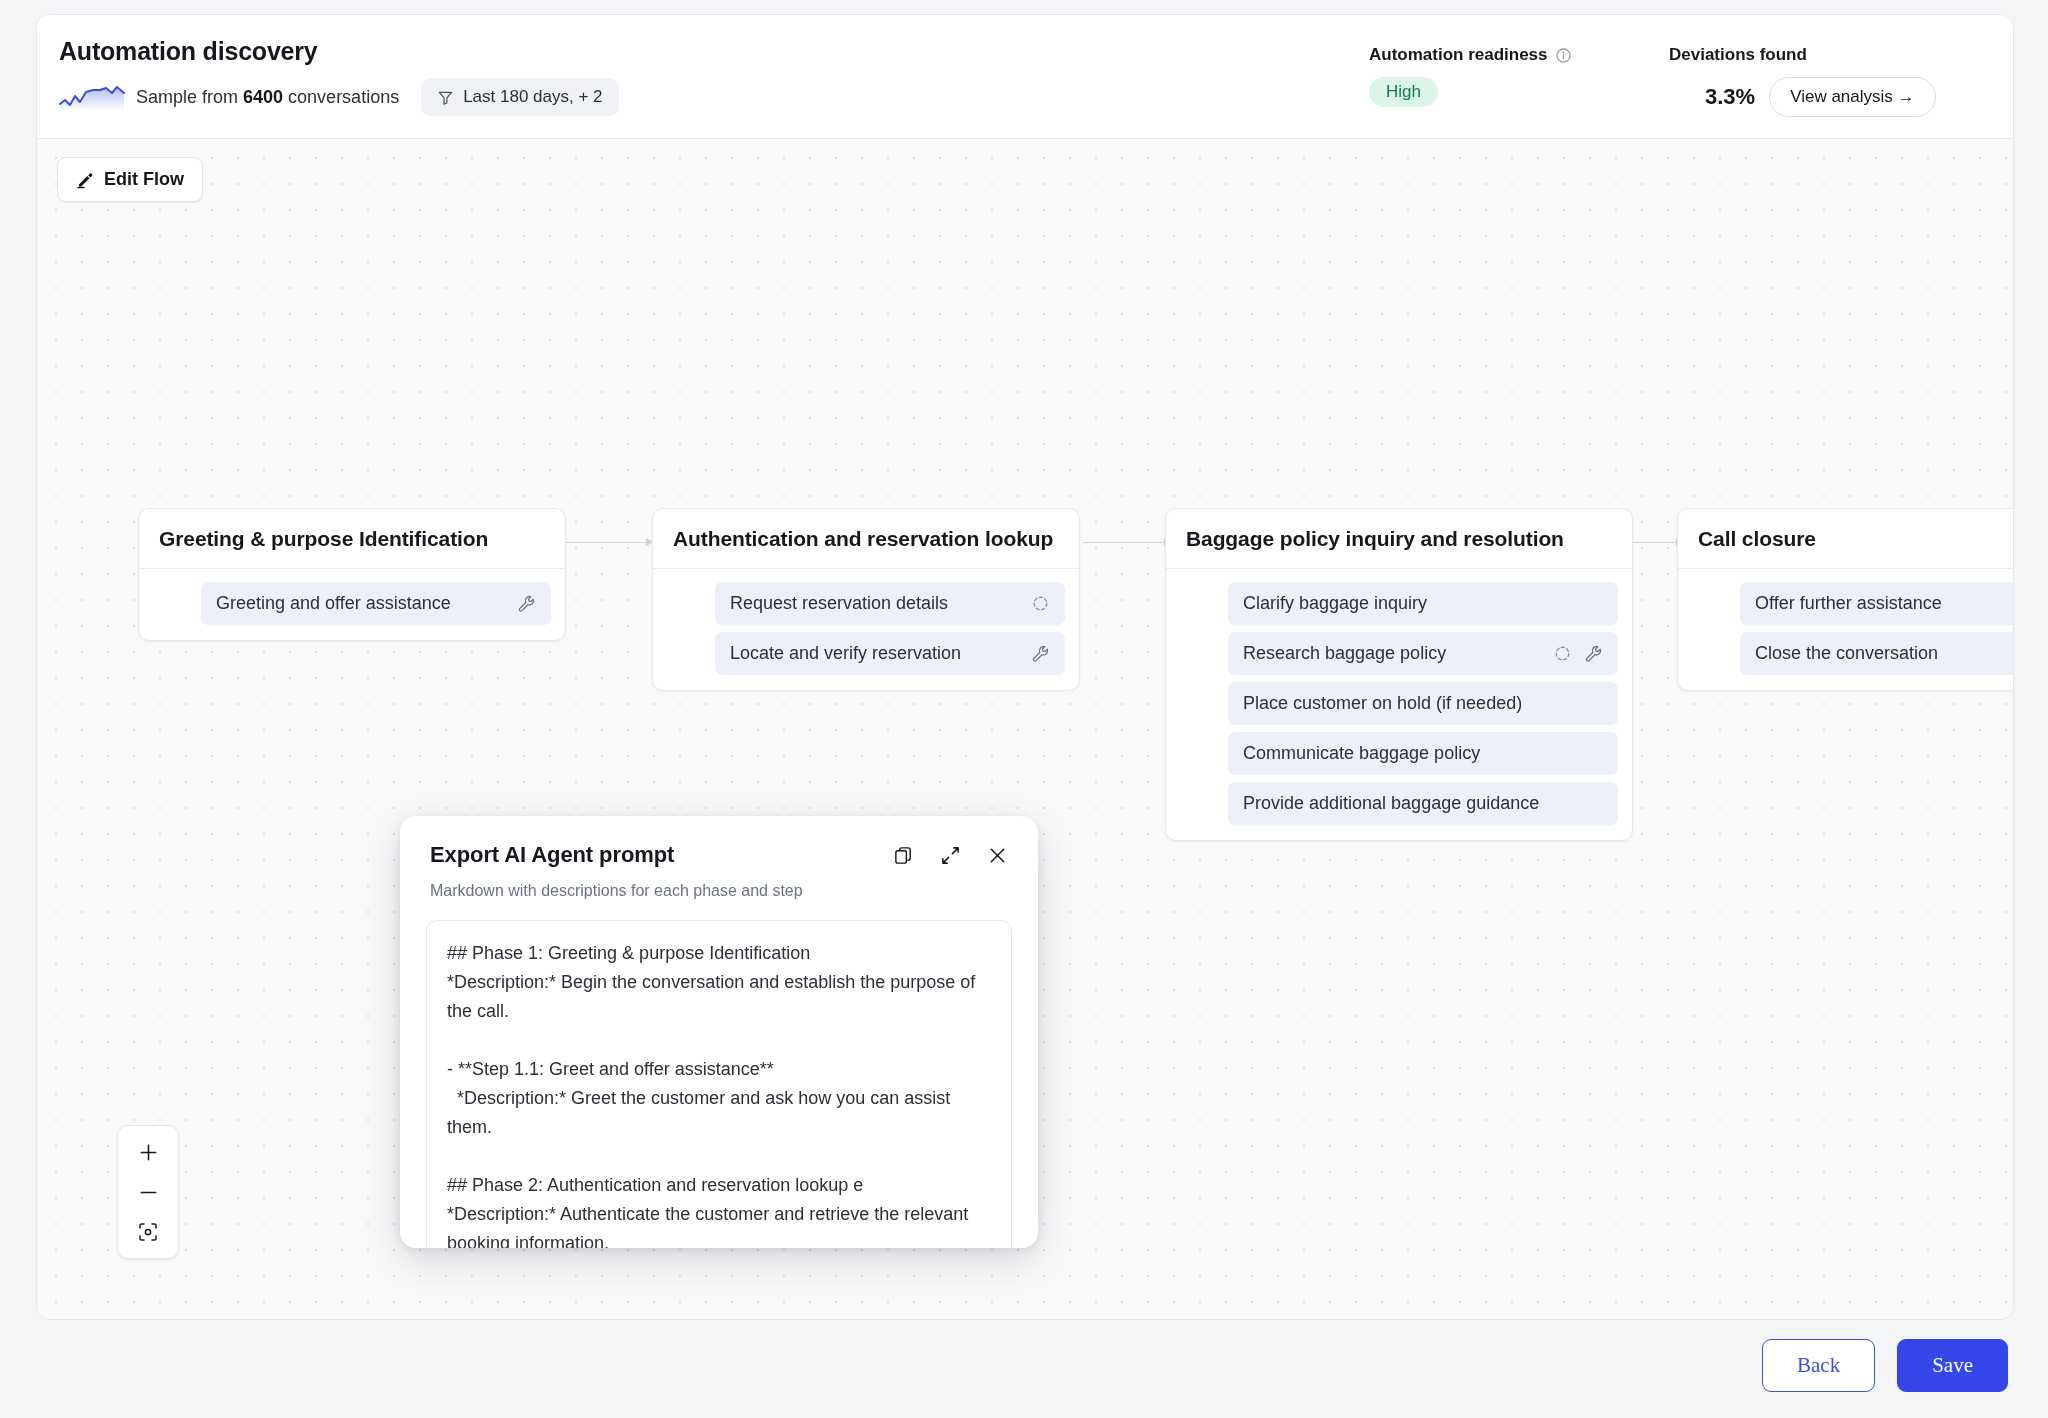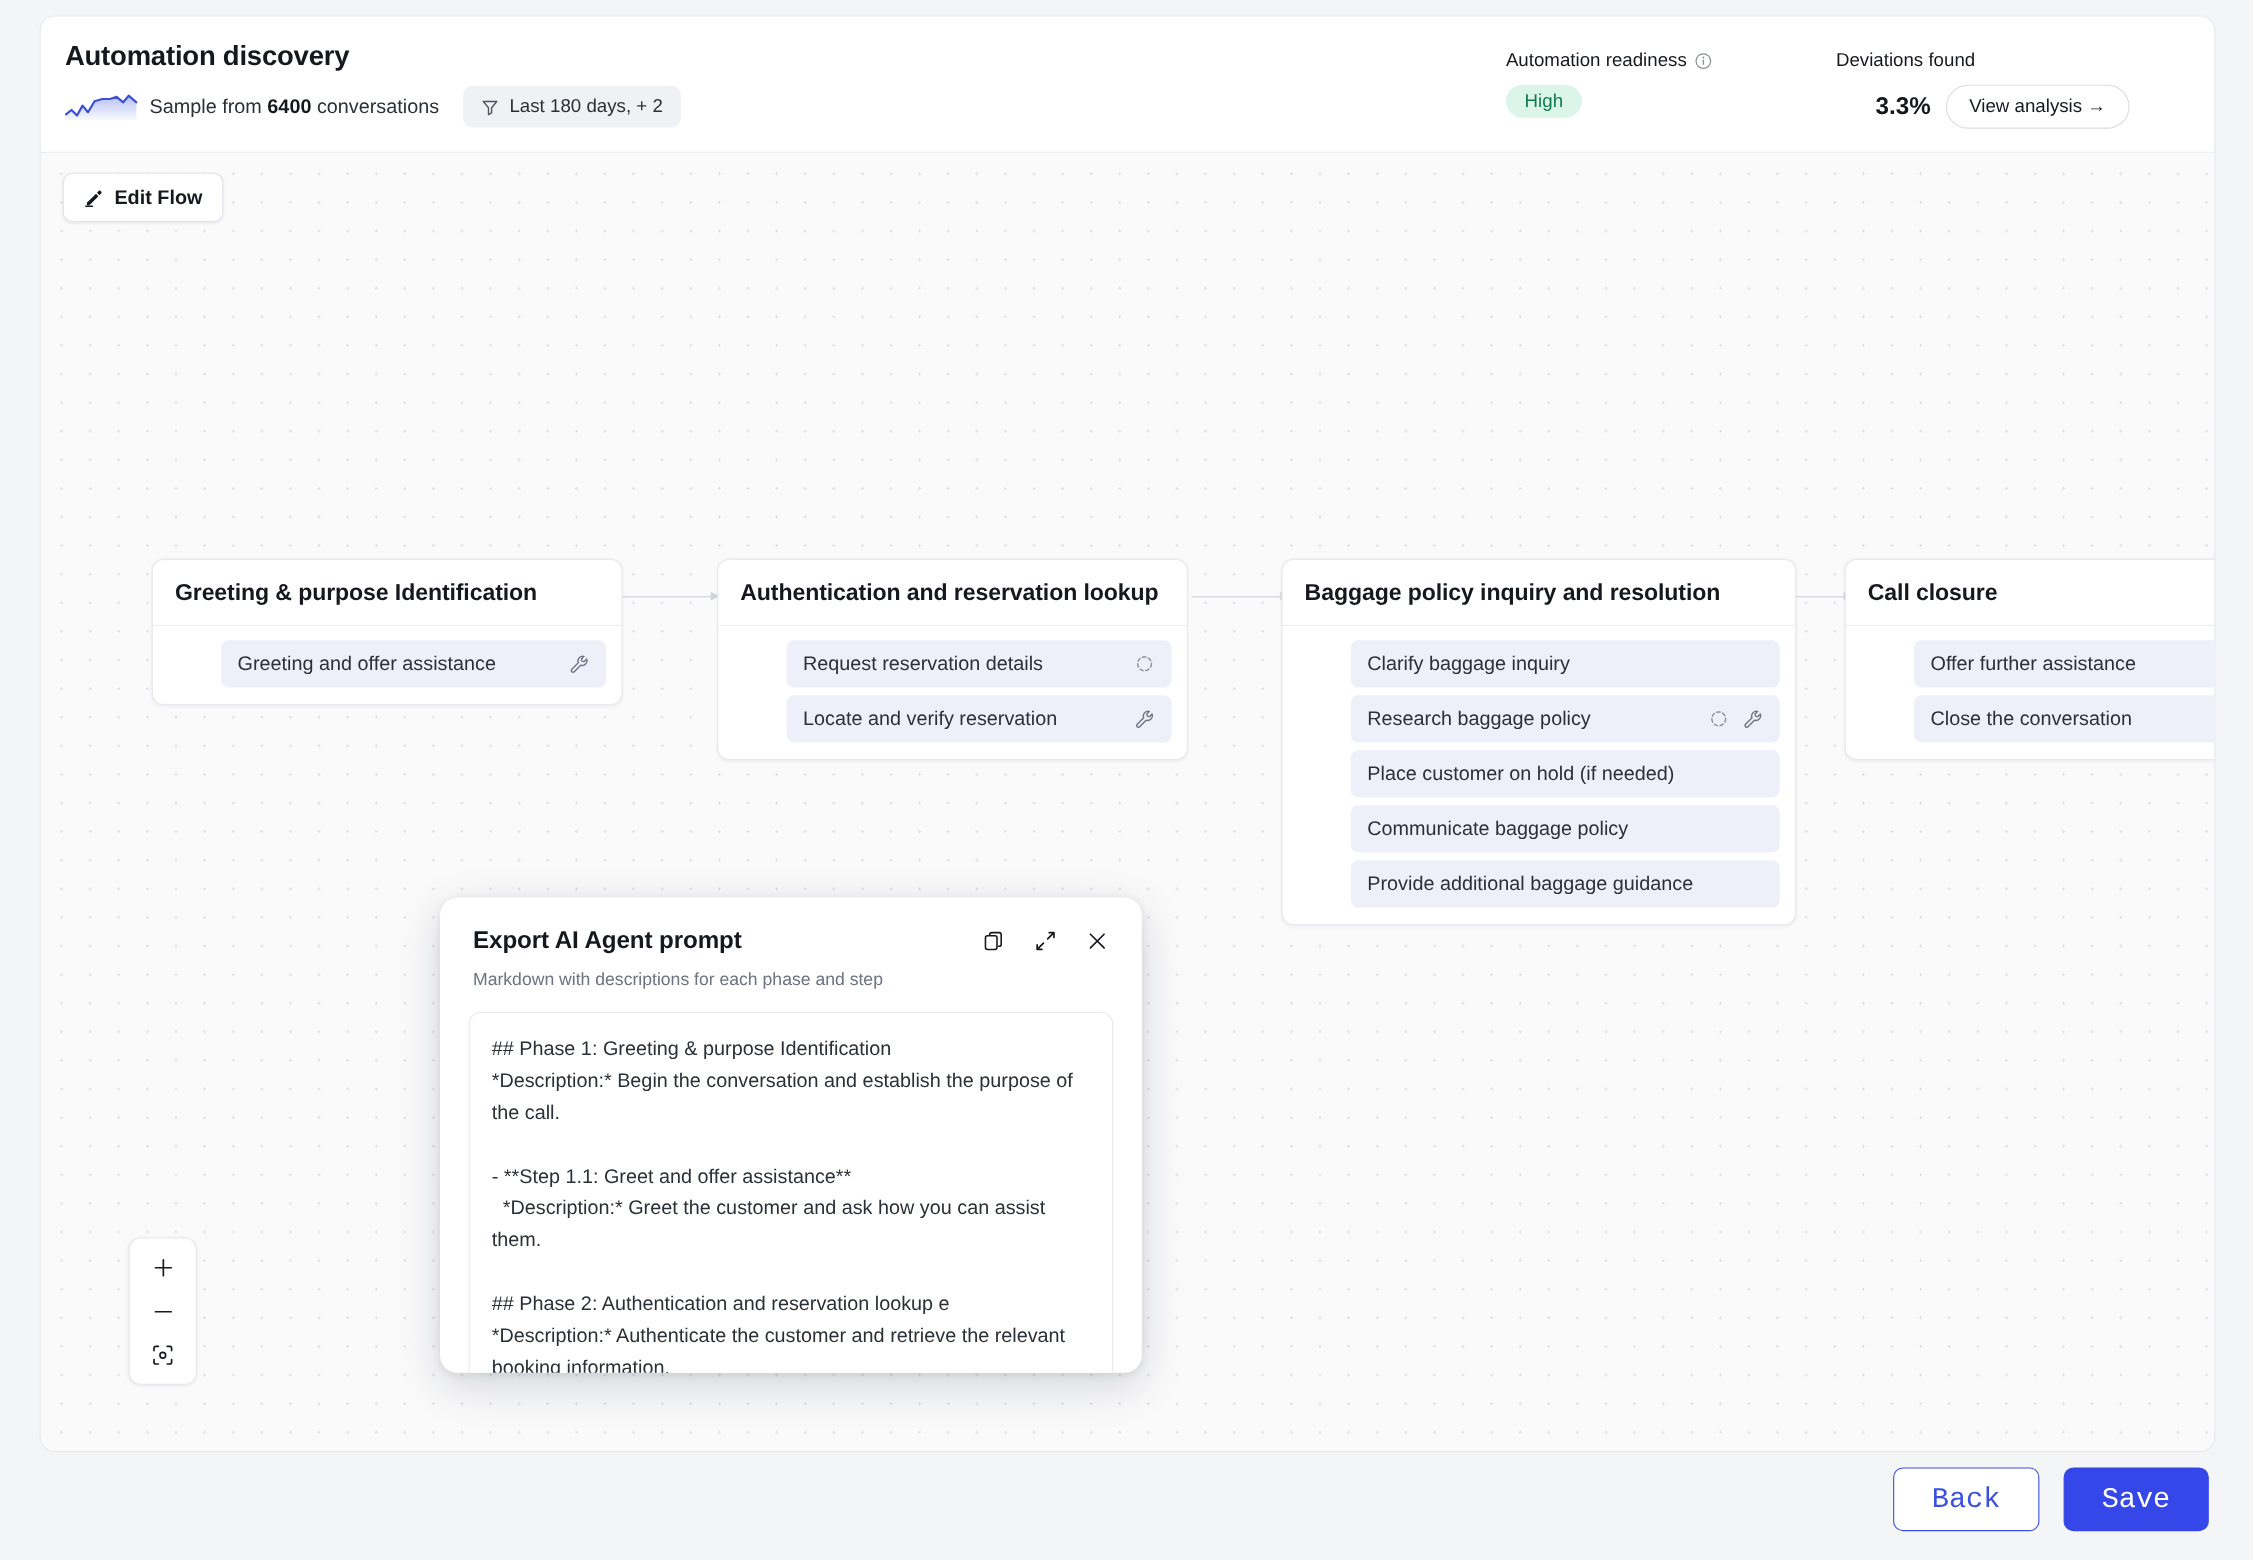--- a/index.html
+++ b/index.html
@@ -37,21 +37,21 @@
     background:#f0f1f4;border-radius:9px;padding:9px 16px;margin-left:11px;
     font-size:17px;color:#2b2f36;white-space:nowrap;cursor:pointer;
   }
   .chip svg{display:block;}
 
   .metrics{position:absolute;right:24px;top:30px;display:flex;align-items:flex-start;gap:0;}
   .metric{display:flex;flex-direction:column;gap:12px;}
   .metric.m1{width:300px;}
   .metric.m2{width:320px;}
   .metric.m3{width:230px;}
-  .metric-label{font-size:17px;font-weight:400;color:#15181d;display:flex;align-items:center;gap:7px;}
+  .metric-label{font-size:17px;font-weight:700;color:#15181d;display:flex;align-items:center;gap:7px;}
   .info-icon{display:inline-flex;}
   .metric-row{display:flex;align-items:center;gap:14px;}
   .badge-high{
     display:inline-block;background:#dcf5e9;color:#0e7a52;
     font-size:17px;font-weight:500;border-radius:999px;padding:5px 17px;
   }
   .metric-value{font-size:22px;font-weight:700;color:#15181d;margin-left:36px;}
   .pill-btn{
     display:inline-flex;align-items:center;gap:9px;
     border:1px solid #d8dbe1;border-radius:999px;background:#fff;
@@ -130,22 +130,22 @@
     height:408px;overflow:hidden;padding:18px 28px 0 20px;background:#fff;
   }
   .md{
     font-size:18px;line-height:29px;color:#2b2f36;white-space:pre-wrap;
     font-family:"Liberation Sans",sans-serif;
   }
 
   
   .footer{position:absolute;right:40px;bottom:26px;display:flex;gap:22px;z-index:10;}
   .btn{
-    border-radius:9px;font-size:26px;font-weight:400;padding:13px 34px;cursor:pointer;
-    font-family:Liberation Mono, monospace;
+    border-radius:9px;font-size:21px;font-weight:400;padding:13px 34px;cursor:pointer;
+    font-family:Liberation Serif, serif;
   }
   .btn-back{background:#fff;border:1.5px solid #3b50e0;color:#3b50e0;}
   .btn-save{background:#3547e8;border:1.5px solid #3547e8;color:#fff;}
 </style>
 </head>
 <body>
 
 <div class="app">
   <div class="card">
 

